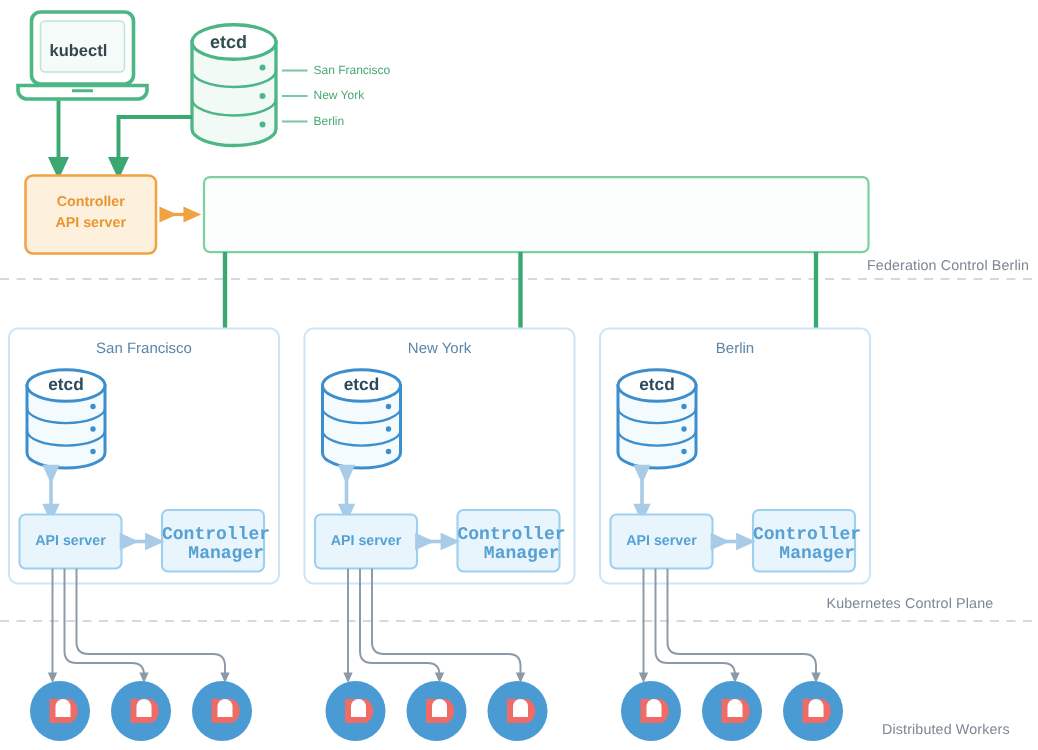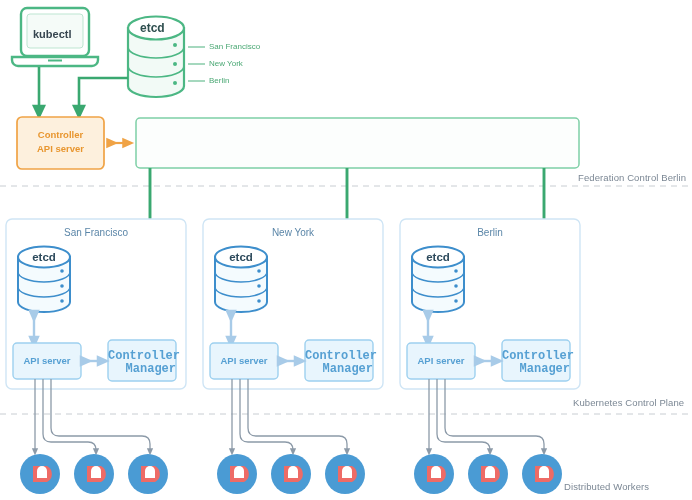--- a/index.html
+++ b/index.html
@@ -257,22 +257,22 @@
 
   <div class="txt legend-label" style="left:209px;top:42px;">San Francisco</div>
   <div class="txt legend-label" style="left:209px;top:59px;">New York</div>
   <div class="txt legend-label" style="left:209px;top:76px;">Berlin</div>
 
   <div class="txt fed-api-label" style="left:17px;top:130px;width:87px;">Controller</div>
   <div class="txt fed-api-label" style="left:17px;top:144px;width:87px;">API server</div>
 
 
   <div class="txt plane-label" style="left:578px;top:173px;">Federation Control Berlin</div>
-  <div class="txt plane-label" style="left:573px;top:398px;">Kubernetes Control Plane</div>
-  <div class="txt plane-label" style="left:564px;top:482px;text-align:right;">Distributed Workers</div>
+  <div class="txt plane-label" style="left:551px;top:398px;">Kubernetes Control Plane</div>
+  <div class="txt plane-label" style="left:588px;top:482px;text-align:right;">Distributed Workers</div>
 
   <div class="txt city-label" style="left:6px;top:227px;width:180px;text-align:center;">San Francisco</div>
   <div class="txt etcd-cluster-label" style="left:18px;top:251px;width:52px;text-align:center;">etcd</div>
   <div class="txt apiserver-label" style="left:13px;top:356px;width:68px;text-align:center;">API server</div>
   <div class="txt ctrlmgr-label" style="left:108px;top:349px;width:68px;">Controller</div>
   <div class="txt ctrlmgr-label" style="left:108px;top:362px;width:68px;">Manager</div>
 
   <div class="txt city-label" style="left:203px;top:227px;width:180px;text-align:center;">New York</div>
   <div class="txt etcd-cluster-label" style="left:215px;top:251px;width:52px;text-align:center;">etcd</div>
   <div class="txt apiserver-label" style="left:210px;top:356px;width:68px;text-align:center;">API server</div>

